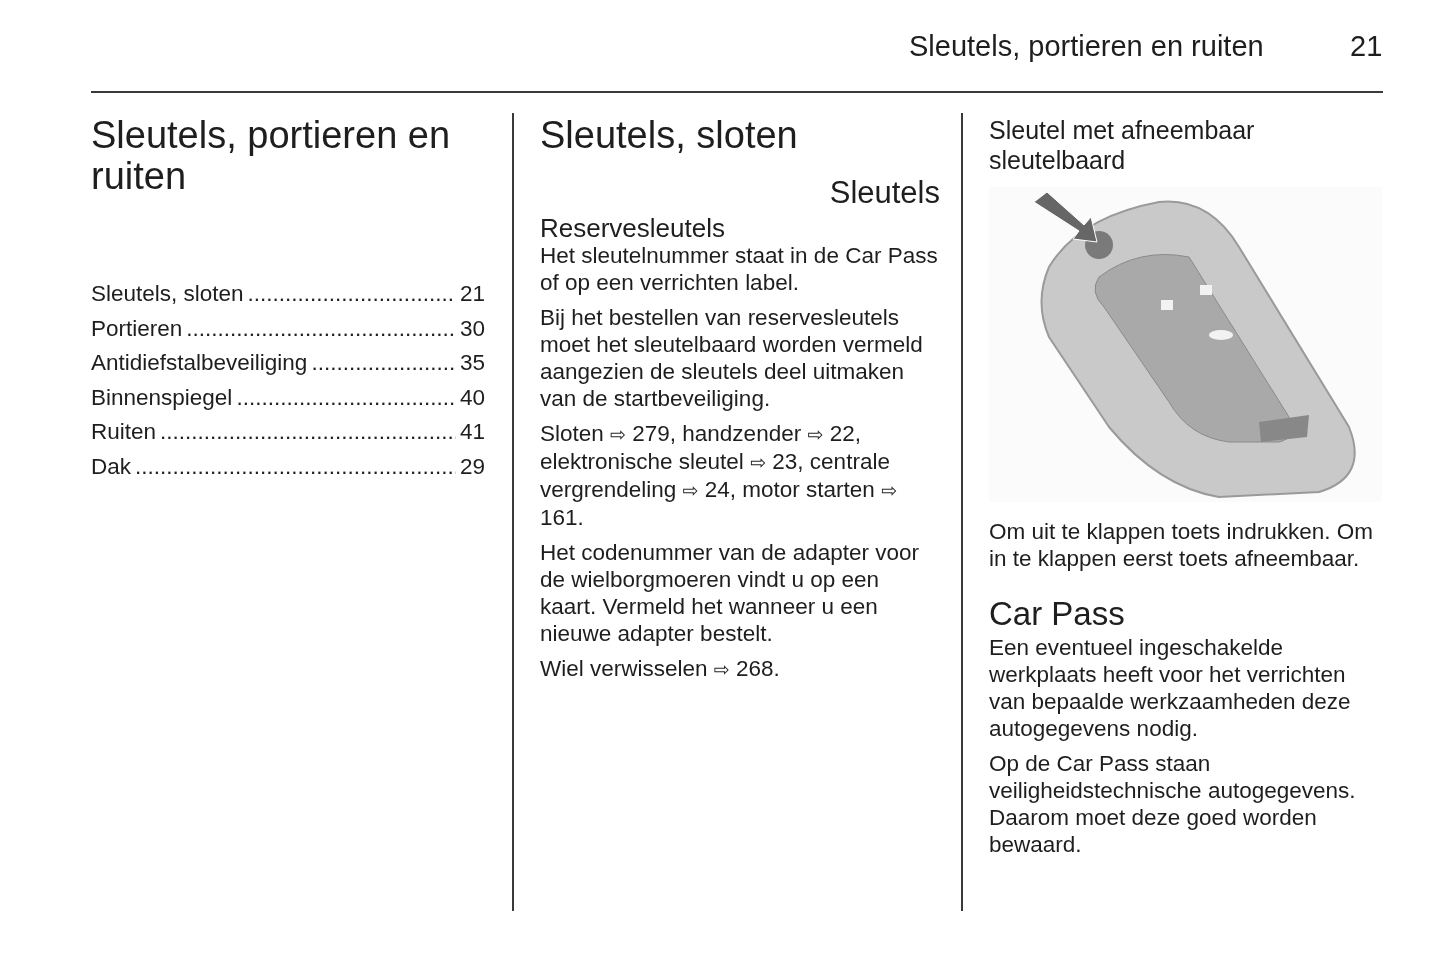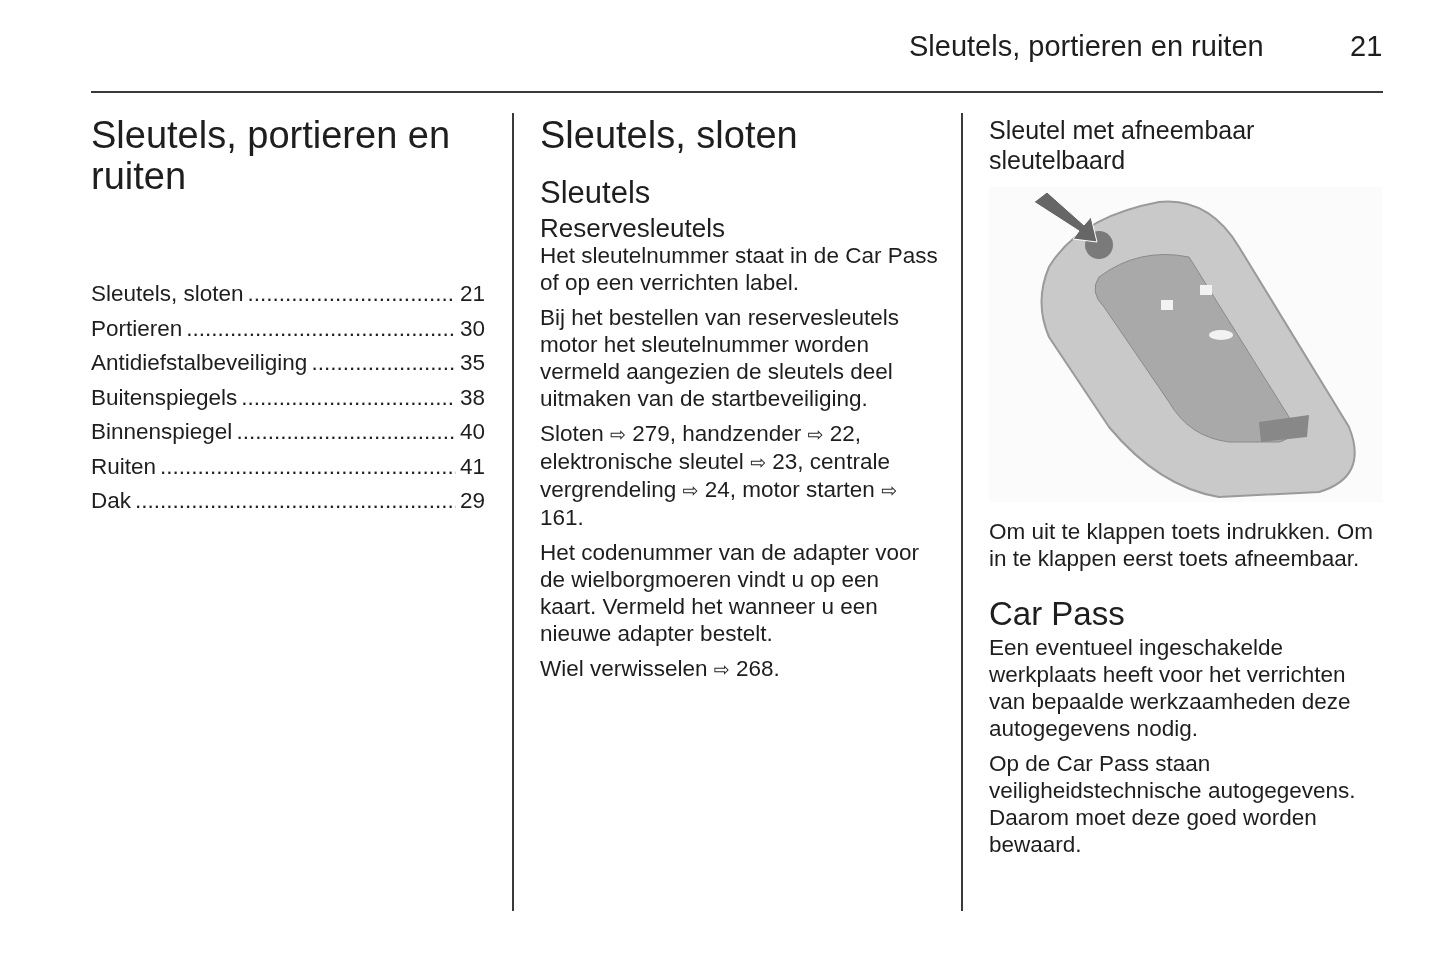--- a/index.html
+++ b/index.html
@@ -7,21 +7,21 @@
          font-family:"Liberation Sans", sans-serif; color:#1e1e1e; }
   .running-head { position:absolute; left:909px; top:30px; font-size:29px; }
   .page-num { position:absolute; left:1350px; top:30px; font-size:29px; }
   .head-rule { position:absolute; left:91px; top:91px; width:1292px; height:2px; background:#3a3a3a; }
   .col-rule { position:absolute; width:2px; background:#3a3a3a; top:113px; height:798px; }
   .col { position:absolute; top:115px; }
   #col1 { left:91px; width:394px; }
   #col2 { left:540px; width:400px; }
   #col3 { left:989px; width:395px; }
   .h1 { font-size:38px; line-height:41px; margin:0; font-weight:normal; }
-  .h2 { font-size:31px; line-height:34px; margin:20px 0 0 0; font-weight:normal; }
+  .h2 { font-size:31px; line-height:34px; margin:20px 0 0 0; font-weight:normal;text-align:right; }
   .h3 { font-size:26px; line-height:28px; margin:4px 0 0 0; font-weight:normal; }
   .h-side { font-size:25px; line-height:30px; margin:0; font-weight:normal; }
   p { font-size:22.5px; line-height:27px; margin:0 0 8px 0; }
   .toc { margin-top:80px; }
   .toc-row { display:flex; font-size:22.5px; line-height:34.5px; white-space:nowrap; overflow:hidden; }
   .toc-label { flex:0 0 auto; padding-right:4px; }
   .toc-dots { flex:1 1 auto; overflow:hidden; }
   .toc-dots::after { content:"...................................................................................................."; }
   .toc-page { flex:0 0 auto; padding-left:4px; }
   .arr { font-size:19px; }
@@ -49,25 +49,20 @@
         <span class="toc-label">Portieren</span>
         <span class="toc-dots"></span>
         <span class="toc-page">30</span>
       </div>
       <div class="toc-row">
         <span class="toc-label">Antidiefstalbeveiliging</span>
         <span class="toc-dots"></span>
         <span class="toc-page">35</span>
       </div>
       <div class="toc-row">
-        <span class="toc-label">Buitenspiegels</span>
-        <span class="toc-dots"></span>
-        <span class="toc-page">38</span>
-      </div>
-      <div class="toc-row">
         <span class="toc-label">Binnenspiegel</span>
         <span class="toc-dots"></span>
         <span class="toc-page">40</span>
       </div>
       <div class="toc-row">
         <span class="toc-label">Ruiten</span>
         <span class="toc-dots"></span>
         <span class="toc-page">41</span>
       </div>
       <div class="toc-row">
@@ -76,21 +71,21 @@
         <span class="toc-page">29</span>
       </div>
     </div>
 </div>
 
 <div class="col" id="col2">
   <h2 class="h1">Sleutels, sloten</h2>
   <h3 class="h2">Sleutels</h3>
   <h4 class="h3">Reservesleutels</h4>
   <p>Het sleutelnummer staat in de Car Pass of op een verrichten label.</p>
-  <p>Bij het bestellen van reservesleutels motor het sleutelnummer worden vermeld aangezien de sleutels deel uitmaken van de startbeveiliging.</p>
+  <p>Bij het bestellen van reservesleutels moet het sleutelbaard worden vermeld aangezien de sleutels deel uitmaken van de startbeveiliging.</p>
   <p>
     <span>Sloten</span>
     <span class="arr">⇨</span>
     <span>279, handzender</span>
     <span class="arr">⇨</span>
     <span>22,</span>
     <span>elektronische sleutel</span>
     <span class="arr">⇨</span>
     <span>23, centrale vergrendeling</span>
     <span class="arr">⇨</span>

